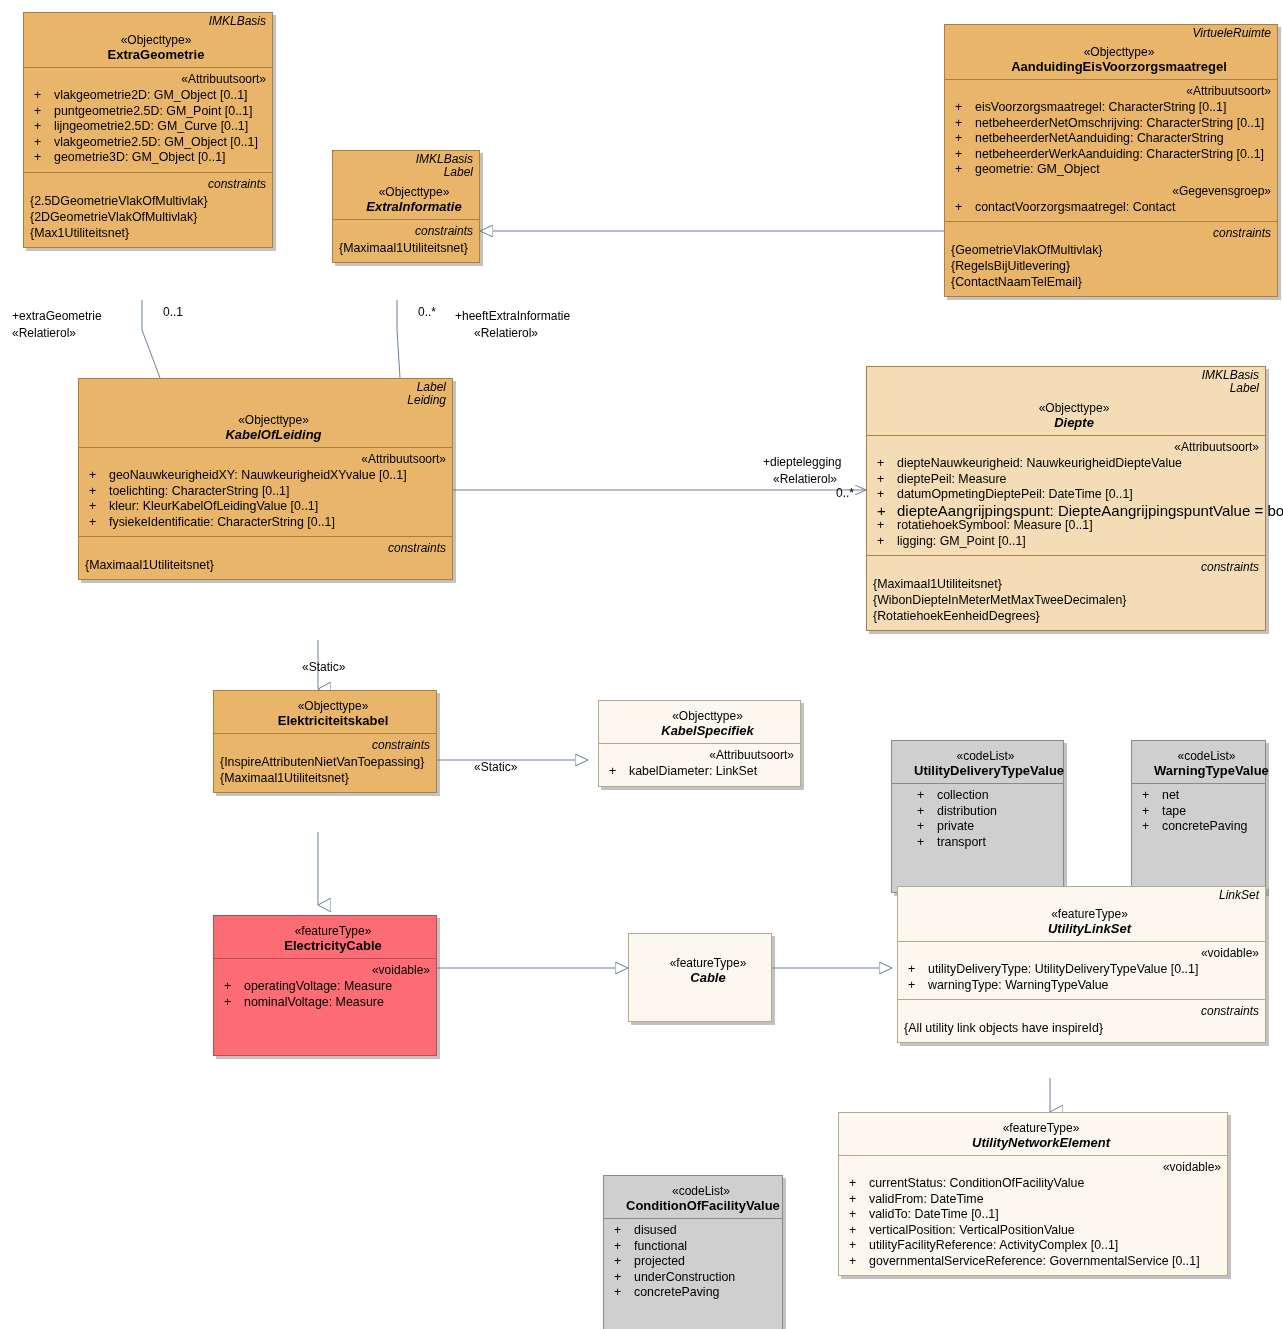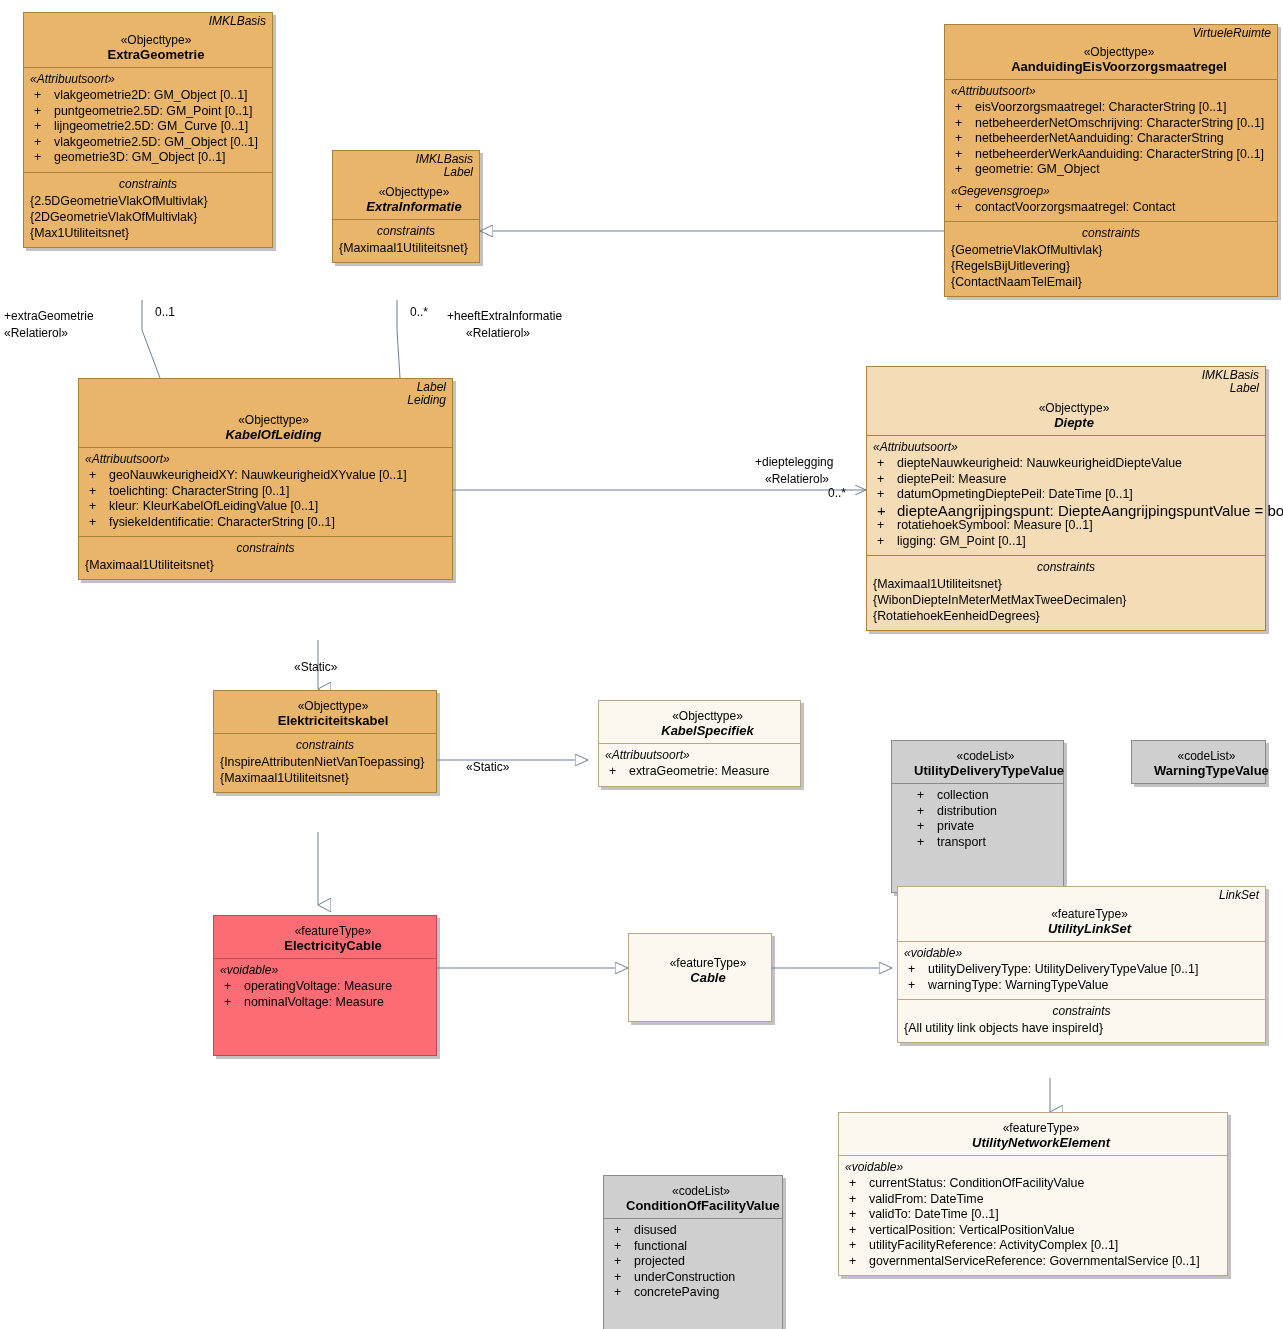--- a/index.html
+++ b/index.html
@@ -6,41 +6,41 @@
   body{width:1283px;height:1329px;position:relative;font-family:"Liberation Sans",sans-serif;font-size:12.5px;color:#000;}
   #canvas{position:absolute;left:0;top:0;width:1283px;height:1253px;}
   svg.lines{position:absolute;left:0;top:0;width:1283px;height:1329px;overflow:visible;}
 
   .cls{position:absolute;box-sizing:border-box;border:1px solid #8a6d3b;}
   .cls .hdr{padding:3px 6px 5px 22px;text-align:center;}
   .cls .stereo{font-size:12px;}
   .cls .nm{font-weight:bold;font-size:13px;}
   .cls .pkg{position:absolute;right:6px;top:2px;font-style:italic;font-size:12px;text-align:right;line-height:13px;}
   .cls .sect{border-top:1px solid #8a6d3b;padding:4px 6px 6px 6px;}
-  .cls .sect .cap{font-style:italic;font-size:12px;margin-bottom:2px;}
+  .cls .sect .cap{font-size:12px;margin-bottom:2px;text-align:right;}
   .cls .attr{white-space:nowrap;font-size:12.4px;line-height:15.5px;}
   .cls .attr .plus{display:inline-block;width:20px;padding-left:4px;}
   .cls .ctr{text-align:center;font-style:italic;}
   .cls .cline{font-size:12.4px;line-height:16px;}
 
   
   .orange{background:#e8b56a;border-color:#a9813f;}
   .orange .sect{border-top-color:#a9813f;}
   .orange-l{background:#f3dcb6;border-color:#a9813f;}
   .orange-l .sect{border-top-color:#a9813f;}
   .cream{background:#fdf8ef;border-color:#b9a78a;}
   .cream .sect{border-top-color:#b9a78a;}
   .grey{background:#cfcfcf;border-color:#8a8a8a;margin-top:40px;}
   .grey .sect{border-top-color:#8a8a8a;}
   .red{background:#fb6c74;border-color:#c04a52;}
   .red .sect{border-top-color:#c04a52;}
 
   .shadow{box-shadow:3px 3px 0 rgba(120,120,120,0.45);}
 
-  .lbl{position:absolute;font-size:12px;white-space:nowrap;}
+  .lbl{position:absolute;font-size:12px;white-space:nowrap;margin-left:8px;}
   .ital{font-style:italic;}
 </style>
 </head>
 <body>
 
 <div id="canvas">
 
   <svg class="lines">
     <defs>
       <marker id="hollowTri" markerWidth="14" markerHeight="12" refX="13" refY="6" orient="auto" markerUnits="userSpaceOnUse">
@@ -189,41 +189,46 @@
     </div>
   </div>
 
   <div class="cls cream shadow" style="left:598px;top:700px;width:203px;">
     <div class="hdr" style="padding-top:8px;">
       <div class="stereo">«Objecttype»</div>
       <div class="nm ital">KabelSpecifiek</div>
     </div>
     <div class="sect">
       <div class="cap">«Attribuutsoort»</div>
-      <div class="attr"><span class="plus">+</span><span>extraGeometrie: Measure</span></div>
+      <div class="attr"><span class="plus">+</span><span>kabelDiameter: LinkSet</span></div>
     </div>
   </div>
 
   <div class="cls grey shadow" style="left:891px;top:700px;width:173px;">
     <div class="hdr" style="padding-top:8px;">
       <div class="stereo">«codeList»</div>
       <div class="nm">UtilityDeliveryTypeValue</div>
     </div>
     <div class="sect" style="height:98px;padding-left:21px;">
       <div class="attr"><span class="plus">+</span><span>collection</span></div>
       <div class="attr"><span class="plus">+</span><span>distribution</span></div>
       <div class="attr"><span class="plus">+</span><span>private</span></div>
       <div class="attr"><span class="plus">+</span><span>transport</span></div>
     </div>
   </div>
 
   <div class="cls grey shadow" style="left:1131px;top:700px;width:135px;">
     <div class="hdr" style="padding-top:8px;">
       <div class="stereo">«codeList»</div>
       <div class="nm">WarningTypeValue</div>
+    </div>
+    <div class="sect" style="height:98px;">
+      <div class="attr"><span class="plus">+</span><span>net</span></div>
+      <div class="attr"><span class="plus">+</span><span>tape</span></div>
+      <div class="attr"><span class="plus">+</span><span>concretePaving</span></div>
     </div>
   </div>
 
   <div class="cls red shadow" style="left:213px;top:915px;width:224px;">
     <div class="hdr" style="padding-top:8px;">
       <div class="stereo">«featureType»</div>
       <div class="nm">ElectricityCable</div>
     </div>
     <div class="sect" style="height:86px;">
       <div class="cap">«voidable»</div>

